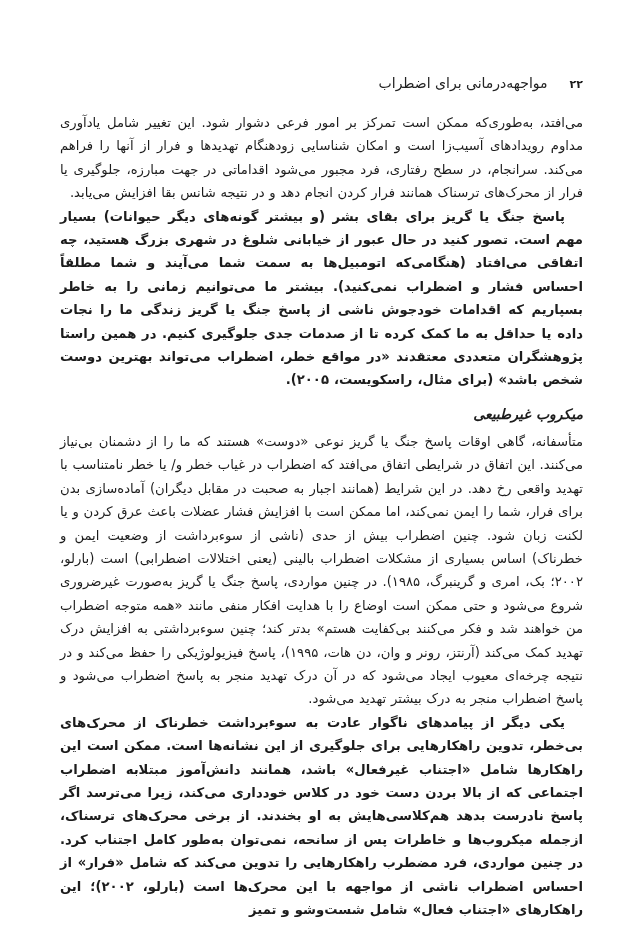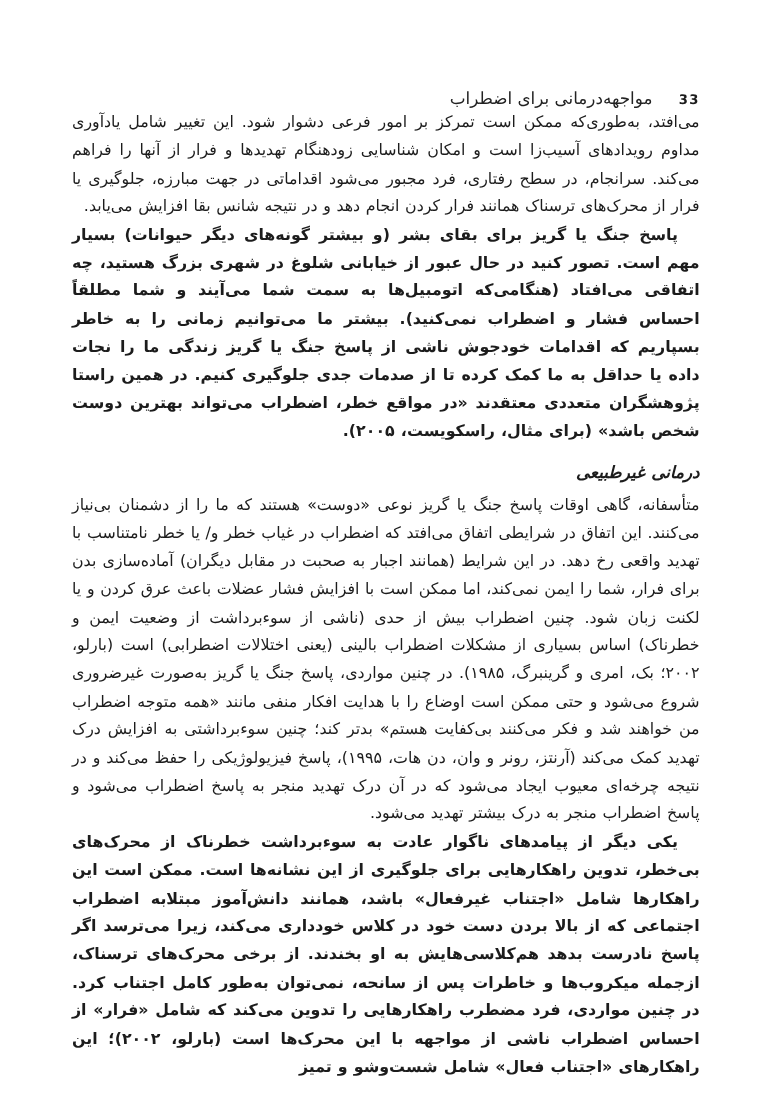--- a/index.html
+++ b/index.html
@@ -32,20 +32,21 @@
   }
   .running-header .page-num {
     font-weight: bold;
     letter-spacing: 1px;
   }
   .running-header .run-title {
     font-size: 14px;
     color: #222;
   }
   .body-text {
+    margin-top: 19px;
     font-size: 13.2px;
     line-height: 23.4px;
     text-align: justify;
     text-justify: inter-word;
     word-spacing: 0.5px;
   }
   .body-text p { margin: 0; }
   .body-text p.indent { text-indent: 18px; font-weight: bold; }
   .section-heading {
     font-weight: bold;
@@ -56,26 +57,26 @@
     text-align: right;
   }
 </style>
 </head>
 <body>
 
 <div class="page">
   <div class="text-block">
 
     <div class="running-header">
-      <span class="page-num">33</span>
+      <span class="page-num">۲۲</span>
       <span class="run-title">مواجهه‌درمانی برای اضطراب</span>
     </div>
 
     <div class="body-text">
       <p>می‌افتد، به‌طوری‌که ممکن است تمرکز بر امور فرعی دشوار شود. این تغییر شامل یادآوری مداوم رویدادهای آسیب‌زا است و امکان شناسایی زودهنگام تهدیدها و فرار از آنها را فراهم می‌کند. سرانجام، در سطح رفتاری، فرد مجبور می‌شود اقداماتی در جهت مبارزه، جلوگیری یا فرار از محرک‌های ترسناک همانند فرار کردن انجام دهد و در نتیجه شانس بقا افزایش می‌یابد.</p>
       <p class="indent">پاسخ جنگ یا گریز برای بقای بشر (و بیشتر گونه‌های دیگر حیوانات) بسیار مهم است. تصور کنید در حال عبور از خیابانی شلوغ در شهری بزرگ هستید، چه اتفاقی می‌افتاد (هنگامی‌که اتومبیل‌ها به سمت شما می‌آیند و شما مطلقاً احساس فشار و اضطراب نمی‌کنید). بیشتر ما می‌توانیم زمانی را به خاطر بسپاریم که اقدامات خودجوش ناشی از پاسخ جنگ یا گریز زندگی ما را نجات داده یا حداقل به ما کمک کرده تا از صدمات جدی جلوگیری کنیم. در همین راستا پژوهشگران متعددی معتقدند «در مواقع خطر، اضطراب می‌تواند بهترین دوست شخص باشد» (برای مثال، راسکویست، ۲۰۰۵).</p>
-      <h2 class="section-heading">درمانی غیرطبیعی</h2>
+      <h2 class="section-heading">میکروب غیرطبیعی</h2>
       <p>متأسفانه، گاهی اوقات پاسخ جنگ یا گریز نوعی «دوست» هستند که ما را از دشمنان بی‌نیاز می‌کنند. این اتفاق در شرایطی اتفاق می‌افتد که اضطراب در غیاب خطر و/ یا خطر نامتناسب با تهدید واقعی رخ دهد. در این شرایط (همانند اجبار به صحبت در مقابل دیگران) آماده‌سازی بدن برای فرار، شما را ایمن نمی‌کند، اما ممکن است با افزایش فشار عضلات باعث عرق کردن و یا لکنت زبان شود. چنین اضطراب بیش از حدی (ناشی از سوءبرداشت از وضعیت ایمن و خطرناک) اساس بسیاری از مشکلات اضطراب بالینی (یعنی اختلالات اضطرابی) است (بارلو، ۲۰۰۲؛ بک، امری و گرینبرگ، ۱۹۸۵). در چنین مواردی، پاسخ جنگ یا گریز به‌صورت غیرضروری شروع می‌شود و حتی ممکن است اوضاع را با هدایت افکار منفی مانند «همه متوجه اضطراب من خواهند شد و فکر می‌کنند بی‌کفایت هستم» بدتر کند؛ چنین سوءبرداشتی به افزایش درک تهدید کمک می‌کند (آرنتز، رونر و وان، دن هات، ۱۹۹۵)، پاسخ فیزیولوژیکی را حفظ می‌کند و در نتیجه چرخه‌ای معیوب ایجاد می‌شود که در آن درک تهدید منجر به پاسخ اضطراب می‌شود و پاسخ اضطراب منجر به درک بیشتر تهدید می‌شود.</p>
       <p class="indent">یکی دیگر از پیامدهای ناگوار عادت به سوءبرداشت خطرناک از محرک‌های بی‌خطر، تدوین راهکارهایی برای جلوگیری از این نشانه‌ها است. ممکن است این راهکارها شامل «اجتناب غیرفعال» باشد، همانند دانش‌آموز مبتلابه اضطراب اجتماعی که از بالا بردن دست خود در کلاس خودداری می‌کند، زیرا می‌ترسد اگر پاسخ نادرست بدهد هم‌کلاسی‌هایش به او بخندند. از برخی محرک‌های ترسناک، ازجمله میکروب‌ها و خاطرات پس از سانحه، نمی‌توان به‌طور کامل اجتناب کرد. در چنین مواردی، فرد مضطرب راهکارهایی را تدوین می‌کند که شامل «فرار» از احساس اضطراب ناشی از مواجهه با این محرک‌ها است (بارلو، ۲۰۰۲)؛ این راهکارهای «اجتناب فعال» شامل شست‌وشو و تمیز</p>
     </div>
 
   </div>
 </div>
 
 </body></html>

